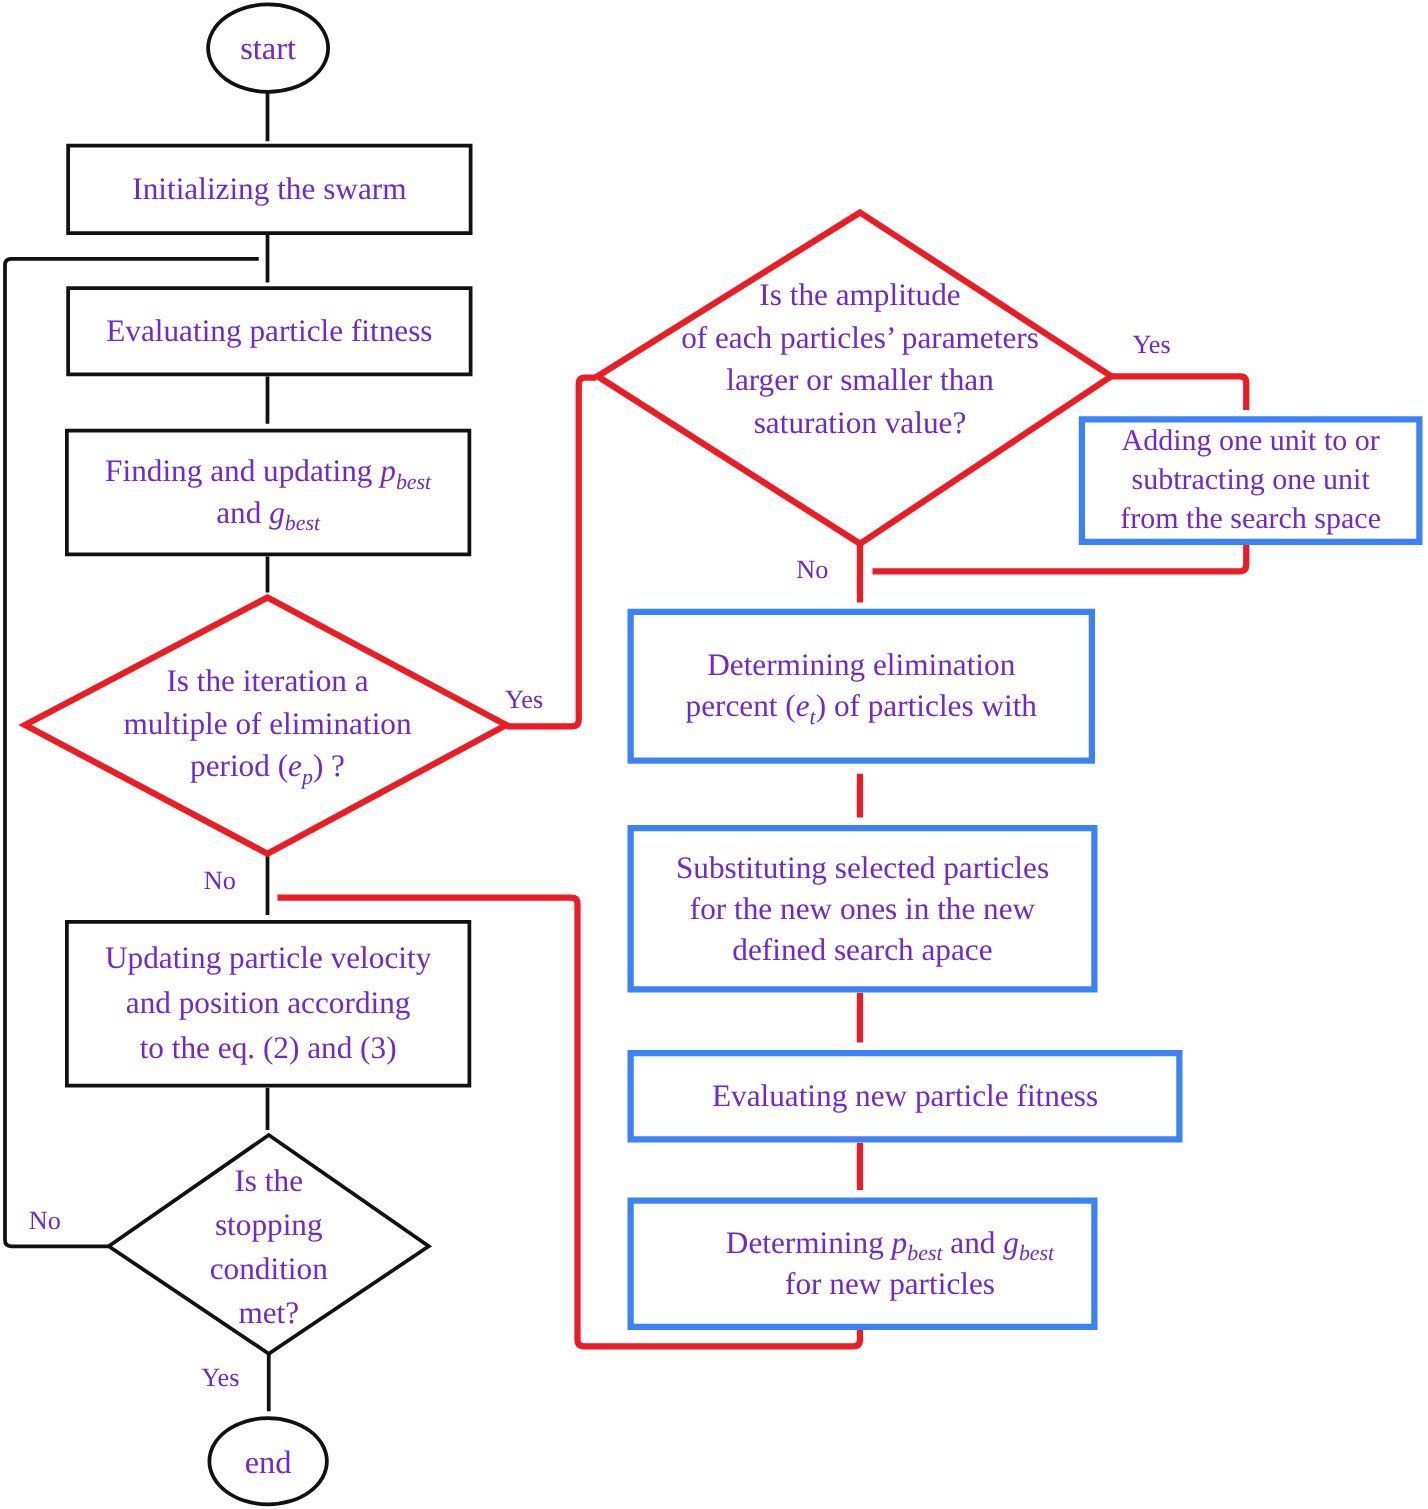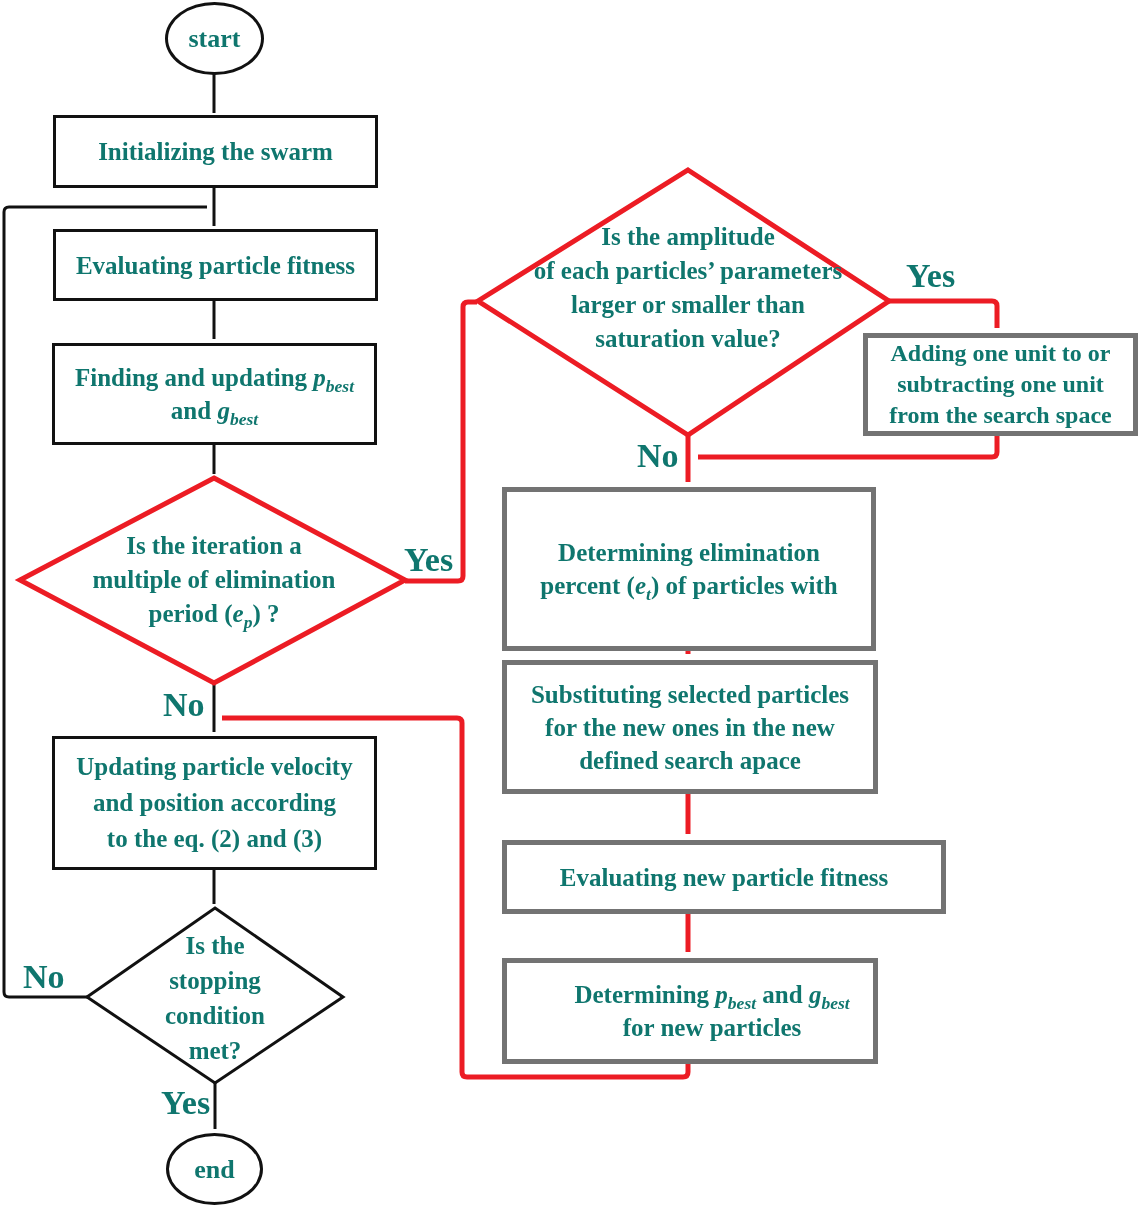--- a/index.html
+++ b/index.html
@@ -1,41 +1,41 @@
 <!DOCTYPE html>
 <html><head>
 <meta charset="utf-8">
 <style>
   * { margin:0; padding:0; box-sizing:border-box; }
   html,body { background:#ffffff; }
   .canvas {
     position:relative; width:1142px; height:1207px; background:#fff;
     font-family:"Liberation Serif","DejaVu Serif",serif;
-    font-weight:bold; color:#0f766e; overflow:hidden;
+    font-weight:normal; color:#6d28d9; overflow:hidden;
   }
   .wires { position:absolute; left:0; top:0; z-index:1; }
   .wires path, .wires polygon { fill:none; }
   .k { stroke:#111111; stroke-width:3; }
   .r { stroke:#ec1c24; stroke-width:5; }
   .dia { fill:#ffffff; stroke-linejoin:miter; }
 
   .node {
     position:absolute; z-index:2; display:flex; flex-direction:column;
     align-items:center; justify-content:center; text-align:center;
     background:#fff; font-size:25px; line-height:33px; white-space:nowrap;
   }
   .rect-k { border:3px solid #111111; }
-  .rect-r { border:5px solid #737373; }
+  .rect-r { border:5px solid #3b82f6; }
   .ellipse { border:3px solid #111111; border-radius:50%; font-size:26px; }
 
   .dtext {
     position:absolute; z-index:2; text-align:center;
     font-size:25px; line-height:34px; white-space:nowrap; background:transparent;
   }
-  .lbl { position:absolute; z-index:2; font-size:34px; line-height:27px; white-space:nowrap; }
+  .lbl { position:absolute; z-index:2; font-size:21px; line-height:27px; white-space:nowrap; }
   .var { font-style:italic; }
   sub.vs { font-style:italic; font-size:0.70em; line-height:0; }
   .small { font-size:24px; line-height:31px; }
 </style>
 </head>
 <body>
 
 <div class="canvas">
 
   <svg class="wires" width="1142" height="1207" viewBox="0 0 1142 1207">
@@ -117,21 +117,21 @@
     <div>larger or smaller than</div>
     <div>saturation value?</div>
   </div>
 
   <div class="node rect-r small" style="left:863px; top:333px; width:275px; height:103px;">
     <div>Adding one unit to or</div>
     <div>subtracting one unit</div>
     <div>from the search space</div>
   </div>
 
-  <div class="node rect-r" style="left:502px; top:487px; width:374px; height:164px;">
+  <div class="node rect-r" style="left:502px; top:487px; width:374px; height:124px;">
     <div>Determining elimination</div>
     <div><span>percent (</span><span class="var">e</span><sub class="vs">t</sub><span>) of particles with</span></div>
   </div>
 
   <div class="node rect-r" style="left:502px; top:660px; width:376px; height:134px;">
     <div>Substituting selected particles</div>
     <div>for the new ones in the new</div>
     <div>defined search apace</div>
   </div>
 

